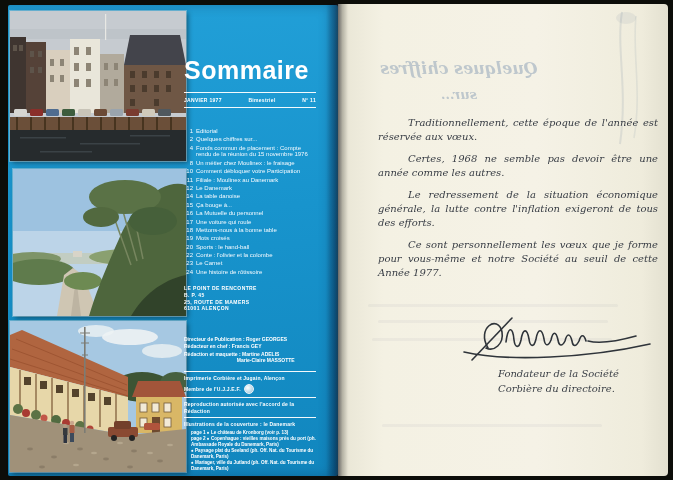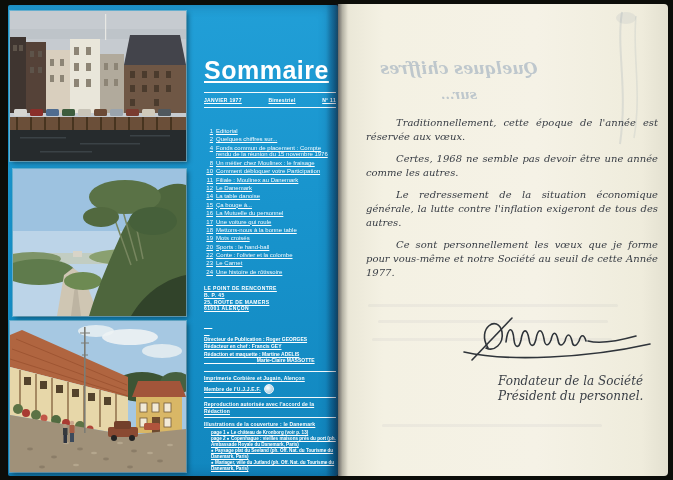--- a/index.html
+++ b/index.html
@@ -18,21 +18,21 @@
     border-radius:2px;
     box-shadow:inset -8px 0 12px rgba(0,10,40,.25);
   }
   .photo{position:absolute;outline:1px solid rgba(240,240,235,.35);
          box-shadow:2px 2px 5px rgba(0,0,0,.45);}
   .photo svg{display:block;}
   .photo1{left:10px;top:11px;}
   .photo2{left:13px;top:169px;}
   .photo3{left:10px;top:321px;}
 
-  .blue-col{position:absolute;left:204px;top:56px;width:132px;color:#ffffff;text-decoration:underline;}
+  .blue-col{position:absolute;left:184px;top:56px;width:132px;color:#ffffff;}
   .som-title{
     margin:0 0 7px 0;font-size:25px;font-weight:bold;letter-spacing:.5px;
     font-family:"Liberation Sans",sans-serif;color:#fff;
   }
   .wrule{height:1px;background:rgba(255,255,255,.95);margin:3px 0;}
   .issue-row{display:flex;justify-content:space-between;align-items:baseline;
     font-size:5px;font-weight:bold;letter-spacing:.3px;padding:1px 0;}
   .toc{margin-top:20px;font-size:6px;line-height:6.6px;color:#f4faff;}
   .toc-item{display:flex;margin-bottom:1.8px;}
   .toc-num{width:9px;text-align:right;margin-right:3px;flex:none;}
@@ -70,26 +70,26 @@
   .ghost-title .l2{font-size:13px;}
   .ghost-sketch{position:absolute;right:6px;top:4px;}
   .ghost-block{position:absolute;background:rgba(95,110,130,.06);border-radius:2px;}
 
   .letter{
     position:absolute;left:28px;top:112px;width:292px;
     font-family:"DejaVu Serif",serif;font-style:italic;
     font-size:10px;line-height:14px;color:#373c44;
     text-align:justify;
   }
-  .letter p{margin:0 0 8px 0;text-indent:30px;}
+  .letter p{margin:0 0 8px 12px;text-indent:30px;}
   .sig{position:absolute;left:120px;top:304px;}
   .sig-caption{
     position:absolute;left:160px;top:362px;
     font-family:"DejaVu Serif",serif;font-style:italic;
-    font-size:12px;line-height:15px;color:#3a3f46;margin-top:8px;
+    font-size:10px;line-height:15px;color:#3a3f46;
   }
 </style>
 </head>
 <body>
 
 <div class="scan">
 
   <div class="blue-page"></div>
 
   <div class="photo photo1">
@@ -430,32 +430,32 @@
     </svg>
     <div class="ghost-block" style="left:30px;top:300px;width:250px;height:3px"></div>
     <div class="ghost-block" style="left:40px;top:316px;width:230px;height:3px"></div>
     <div class="ghost-block" style="left:34px;top:334px;width:240px;height:3px"></div>
     <div class="ghost-block" style="left:44px;top:420px;width:220px;height:3px"></div>
 
     <div class="letter">
 
     <p>Traditionnellement, cette époque de l'année est réservée aux vœux.</p>
         <p>Certes, 1968 ne semble pas devoir être une année comme les autres.</p>
-        <p>Le redressement de la situation économique générale, la lutte contre l'inflation exigeront de tous des autres.</p>
+        <p>Le redressement de la situation économique générale, la lutte contre l'inflation exigeront de tous des efforts.</p>
         <p>Ce sont personnellement les vœux que je forme pour vous-même et notre Société au seuil de cette Année 1977.</p>
       </div>
 
     <svg class="sig" width="200" height="60" viewBox="0 0 200 60">
       <g stroke="#2f343a" stroke-width="1.6" fill="none" stroke-linecap="round">
         <path d="M14,52 L54,10"></path>
         <path d="M30,40 C18,20 40,6 44,24 C46,36 36,44 28,40"></path>
         <path d="M48,34 c2,-16 7,-16 8,-2 c1,8 5,9 7,0 c2,-12 6,-12 8,-1 c1,8 5,9 7,0 c2,-11 6,-11 8,0 c1,7 4,8 7,1 c2,-9 5,-9 7,0 c1,6 4,7 7,1 c2,-8 5,-8 7,0 c1,6 4,6 7,0 c2,-7 5,-7 7,0"></path>
         <path d="M130,33 c12,3 30,0 48,-5"></path>
         <path d="M6,44 C50,54 130,50 192,36"></path>
       </g>
     </svg>
     <div class="sig-caption">
 
     <div>Fondateur de la Société</div>
-        <div>Président du personnel.</div>
+        <div>Corbière du directoire.</div>
       </div>
   </div>
 </div>
 
 </body></html>

